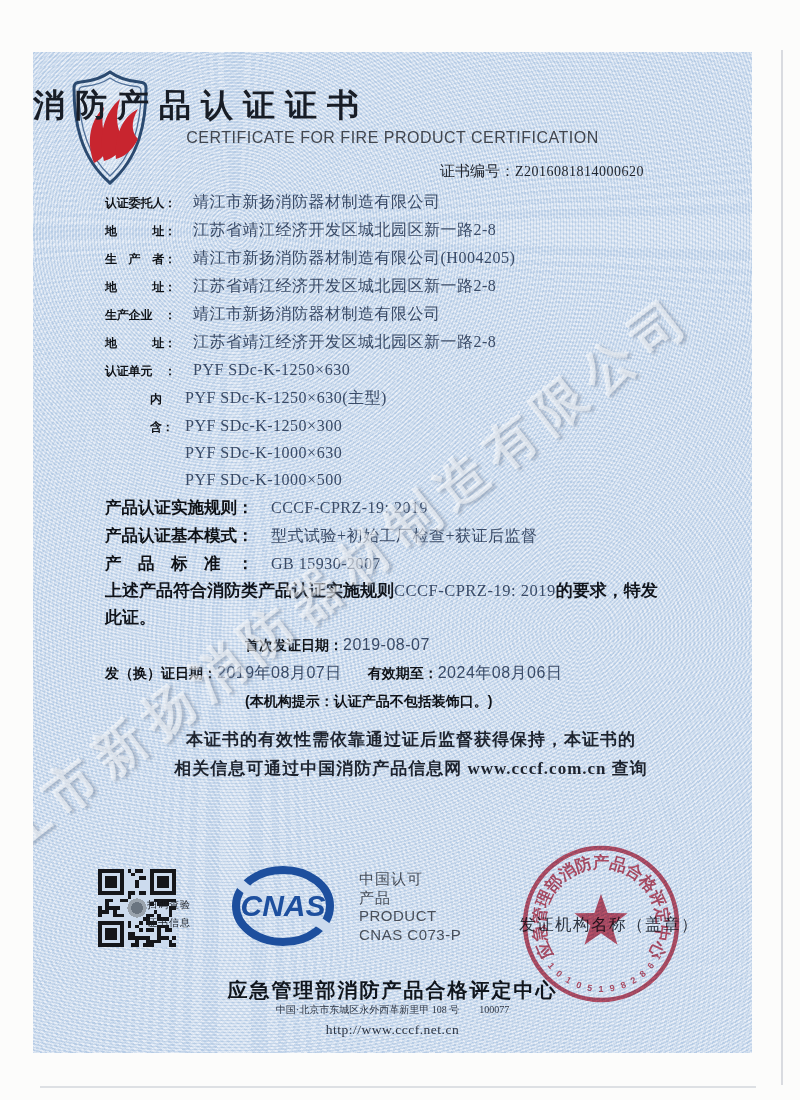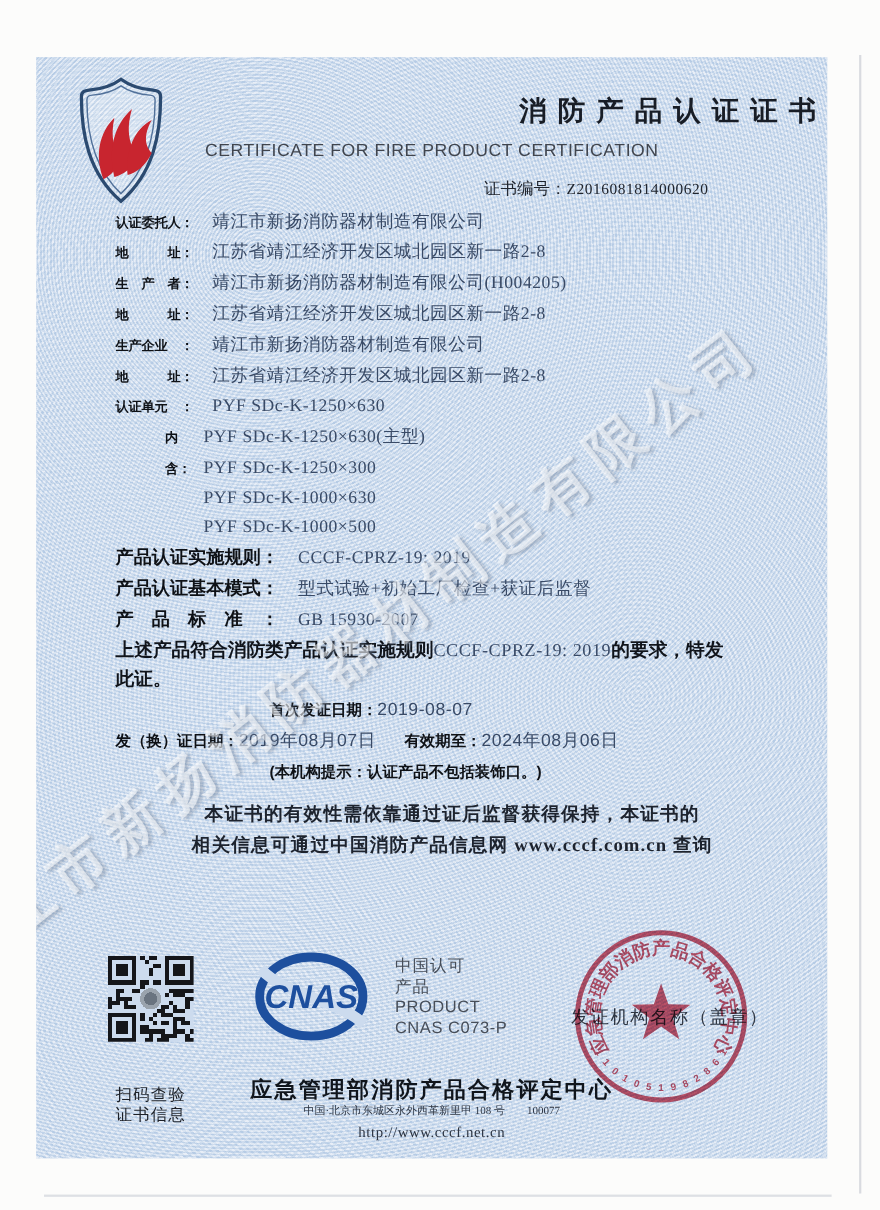--- a/index.html
+++ b/index.html
@@ -25,22 +25,22 @@
     font-size:52px;letter-spacing:10px;white-space:nowrap;font-weight:bold;
     font-family:"Liberation Serif","DejaVu Serif",serif;
     color:rgba(255,255,255,.62);
     text-shadow:2px 3px 3px rgba(112,128,152,.5);
     transform:rotate(-38deg);transform-origin:left top;
     opacity:.85;
   }
   
   .logo{position:absolute;left:27px;top:17px;width:100px;height:118px;z-index:2;}
   .title{
-    position:absolute;left:0;top:32px;width:100%;text-align:right;z-index:2;
-    font-size:25px;font-weight:bold;letter-spacing:10px;color:#181d26;
+    position:absolute;left:0;top:32px;width:100%;text-align:left;z-index:2;
+    font-size:32px;font-weight:bold;letter-spacing:10px;color:#181d26;
   }
   .subtitle{
     position:absolute;left:0;top:77px;width:100%;text-align:center;z-index:2;
     font-size:16px;color:#40454e;letter-spacing:.5px;
   }
   .certno{
     position:absolute;left:407px;top:110px;z-index:2;
     font-family:"Liberation Serif","DejaVu Serif",serif;
     font-size:15px;color:#20252e;
   }
@@ -72,23 +72,23 @@
   .gap{margin-left:26px;}
   .notice{
     margin-top:10px;text-align:center;
     font-family:"Liberation Serif","DejaVu Serif",serif;font-weight:600;
     font-size:17px;color:#1d232e;letter-spacing:1px;
   }
   .notice div{line-height:29px;height:29px;}
   
   .qr{position:absolute;left:65px;top:817px;width:78px;height:78px;z-index:3;}
   .qr-caption{
-    position:absolute;left:50px;top:936px;width:108px;text-align:center;z-index:3;
-    font-family:"Liberation Serif","DejaVu Serif",serif;
-    font-size:15px;line-height:17.5px;color:#1c2027;letter-spacing:1px;
+    position:absolute;left:50px;top:844px;width:108px;text-align:right;z-index:3;
+    font-family:"Liberation Serif","DejaVu Serif",serif;
+    font-size:10px;line-height:17.5px;color:#1c2027;letter-spacing:1px;
   }
   .cnas{position:absolute;left:198px;top:813px;width:104px;height:82px;z-index:3;}
   .accred{
     position:absolute;left:326px;top:818px;z-index:3;
     font-size:15px;line-height:18.5px;color:#474e59;letter-spacing:1px;
   }
   .accred .latin{letter-spacing:.5px;}
   .seal{position:absolute;left:482px;top:786px;width:172px;height:172px;z-index:6;opacity:.87;mix-blend-mode:multiply;}
   .seal-ring text{font-size:16.5px;font-weight:bold;fill:#c43b52;text-anchor:middle;dominant-baseline:central;font-family:"Liberation Serif","DejaVu Serif",serif;}
   .seal-num text{font-size:9px;font-weight:bold;fill:#c43b52;text-anchor:middle;dominant-baseline:central;}

